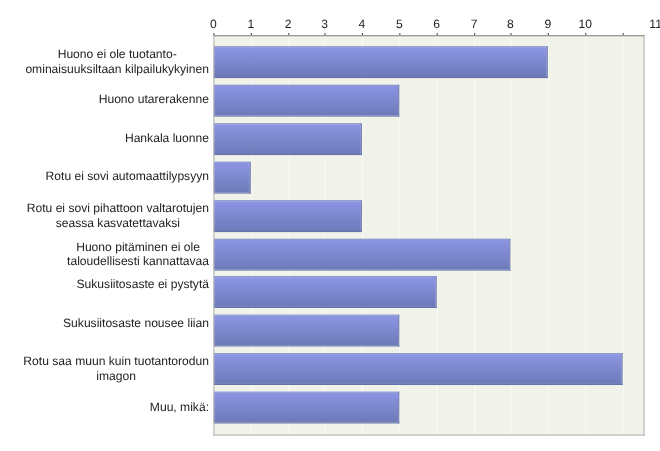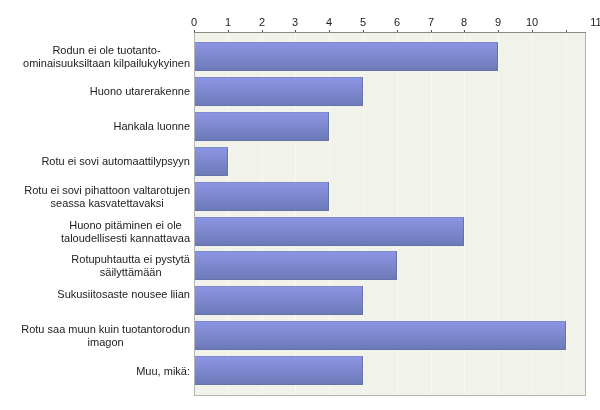--- a/index.html
+++ b/index.html
@@ -151,24 +151,24 @@
       <div class="tick" style="left: 464px;"></div>
       <div class="ticklabel" style="left: 464px;">8</div>
       <div class="tick" style="left: 498px;"></div>
       <div class="ticklabel" style="left: 498px;">9</div>
       <div class="tick" style="left: 532px;"></div>
       <div class="ticklabel" style="left: 532px;">10</div>
       <div class="tick" style="left: 566px;"></div>
       <div class="ticklabel" style="left: 596px;">11</div>
     </div>
   <div id="yaxis">
-      <div class="catlabel" style="top: 44px;"><span>Rodun ei ole tuotanto-</span><span>ominaisuuksiltaan kilpailukykyinen</span></div>
+      <div class="catlabel" style="top: 44px;"><span>Huono ei ole tuotanto-</span><span>ominaisuuksiltaan kilpailukykyinen</span></div>
       <div class="catlabel" style="top: 85.4px; padding-left: 40px;"><span>Huono utarerakenne</span></div>
       <div class="catlabel" style="top: 120.3px;"><span>Hankala luonne</span></div>
       <div class="catlabel" style="top: 155.2px;"><span>Rotu ei sovi automaattilypsyyn</span></div>
       <div class="catlabel" style="top: 183.6px;"><span>Rotu ei sovi pihattoon valtarotujen</span><span>seassa kasvatettavaksi</span></div>
       <div class="catlabel" style="top: 218.5px;"><span>Huono pitäminen ei ole</span><span>taloudellisesti kannattavaa</span></div>
-      <div class="catlabel" style="top: 253.4px;"><span>Rotupuhtautta ei pystytä</span><span>säilyttämään</span></div>
+      <div class="catlabel" style="top: 253.4px;"><span>Sukusiitosaste ei pystytä</span></div>
       <div class="catlabel" style="top: 288.3px;"><span>Sukusiitosaste nousee liian</span></div>
       <div class="catlabel" style="top: 323.2px; text-align: center;"><span>Rotu saa muun kuin tuotantorodun</span><span>imagon</span></div>
       <div class="catlabel" style="top: 364.6px;"><span>Muu, mikä:</span></div>
     </div>
 </div>
 
 </body></html>

